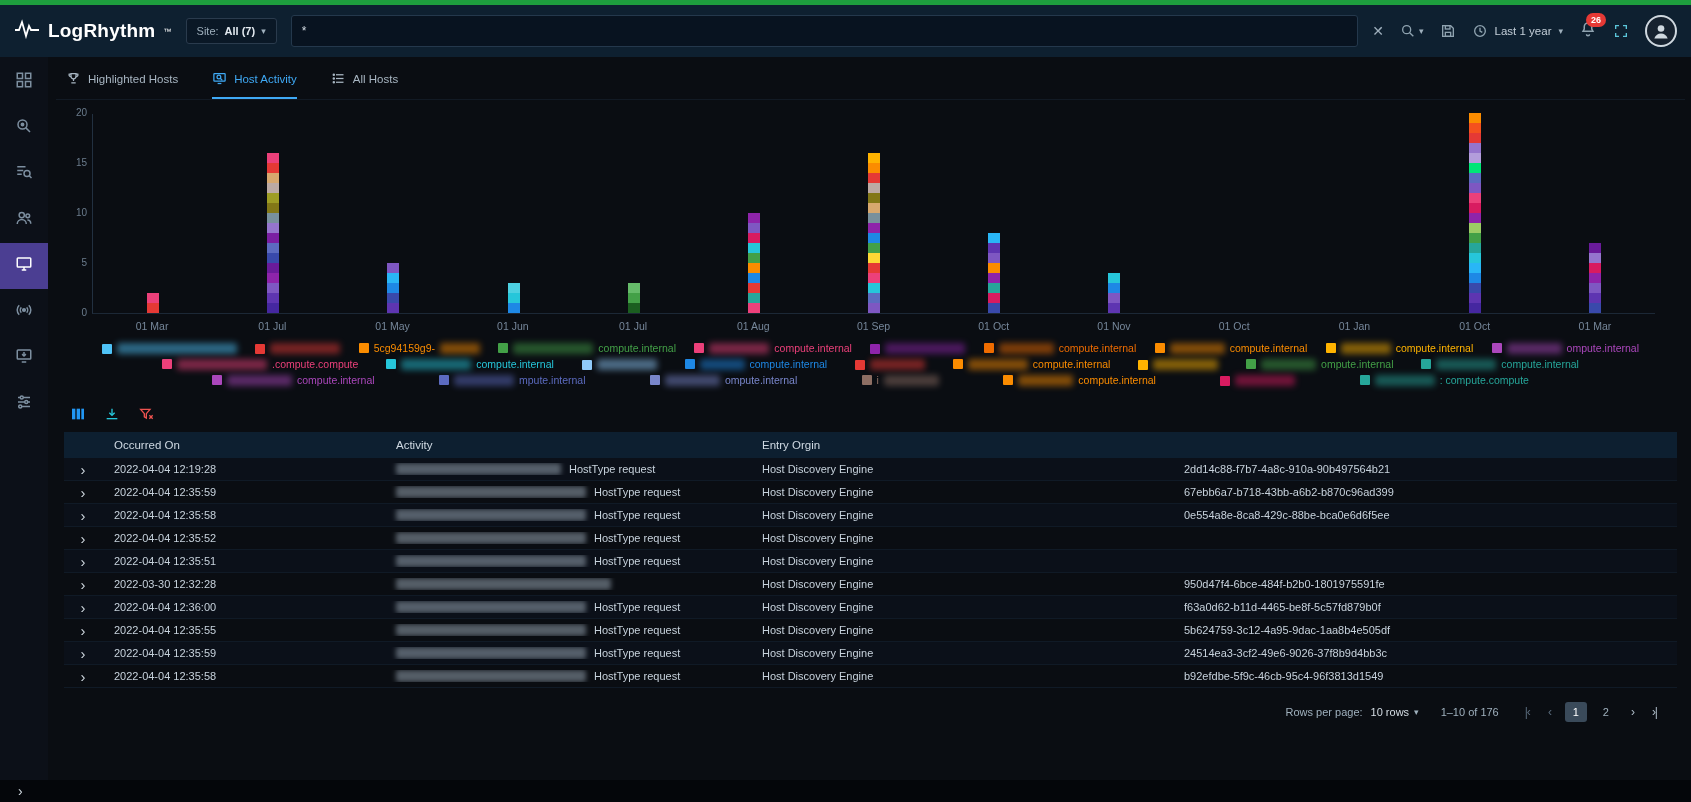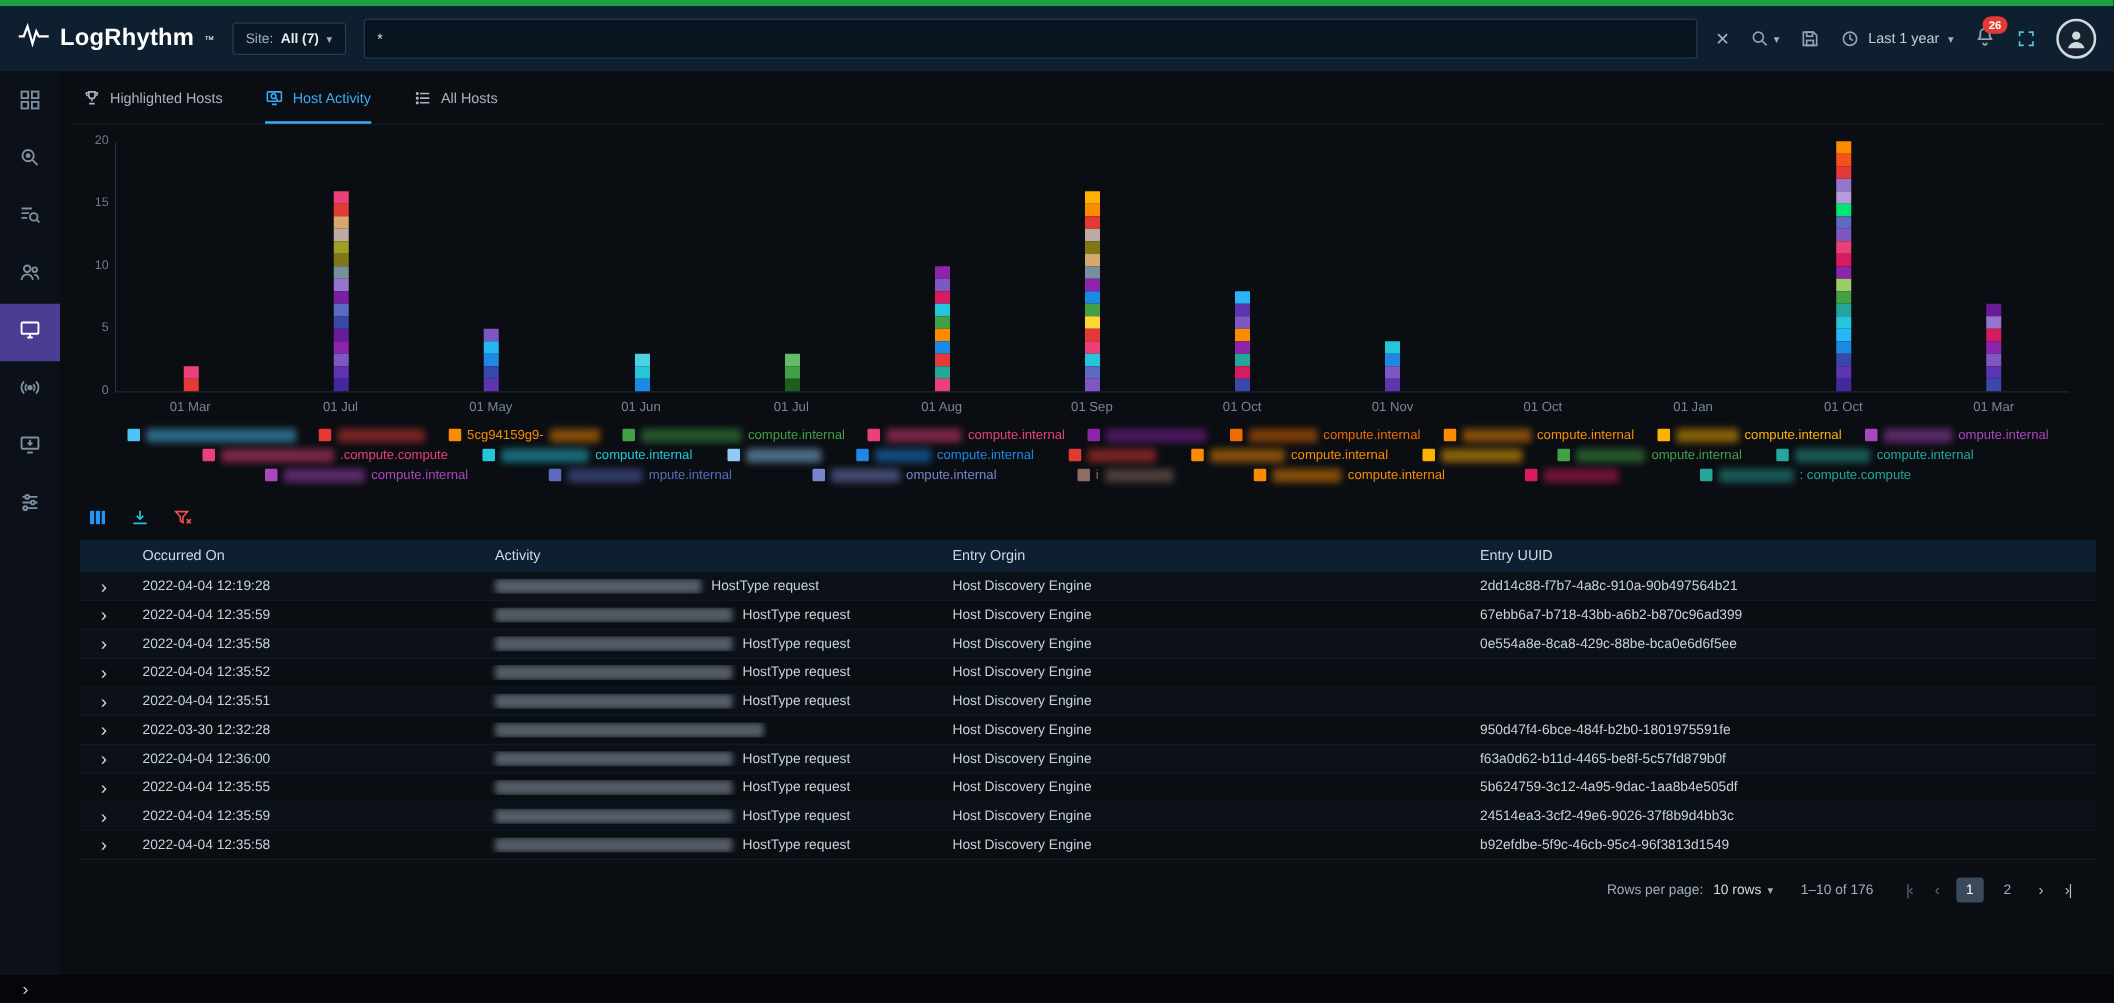--- a/index.html
+++ b/index.html
@@ -64,21 +64,21 @@
            color:#6b7c8d; transform:translateY(5px); }
   .bar-slot { flex:1; position:relative; }
   .bar-stack { position:absolute; bottom:0; left:50%; transform:translateX(-50%);
                width:12px; display:flex; flex-direction:column-reverse; }
   .bar-seg { width:100%; }
   .x-axis { display:flex; margin-top:6px; }
   .x-axis span { flex:1; text-align:center; font-size:10.5px; color:#76879a; }
 
   
   .legend { margin:10px 46px 0 46px; }
-  .legend-row { display:flex; justify-content:space-between; align-items:center;
+  .legend-row { display:flex; justify-content:space-between; align-items:flex-end;
                 margin-bottom:4px; }
   .legend-row.r2 { padding:0 60px; }
   .legend-row.r3 { padding:0 110px; }
   .legend-item { display:inline-flex; align-items:center; gap:5px; font-size:10.5px;
                  cursor:pointer; white-space:nowrap; }
   .swatch { width:10px; height:10px; border-radius:1px; flex:0 0 auto; }
   .blurblock { display:inline-block; height:11px; border-radius:2px;
                filter:blur(3px); opacity:.5; }
   .blurblock.tbl { background:#92a0ad; height:12px; filter:blur(2.5px); opacity:.55; }
 
@@ -621,21 +621,20 @@
           </svg>
         </span>
       </div>
 
       <div class="datatable">
         <div class="thead">
           <div class="cell"></div>
           <div class="cell">Occurred On</div>
           <div class="cell">Activity</div>
           <div class="cell">Entry Orgin</div>
-          <div class="cell">Entry UUID</div>
         </div>
         <div id="tbody">
             <div class="trow">
               <div class="cell chev">›</div>
               <div class="cell">2022-04-04 12:19:28</div>
               <div class="cell activity">
                 <span class="blurblock tbl" style="width: 165px;"></span>
                 <span>HostType request</span>
               </div>
               <div class="cell">Host Discovery Engine</div>

